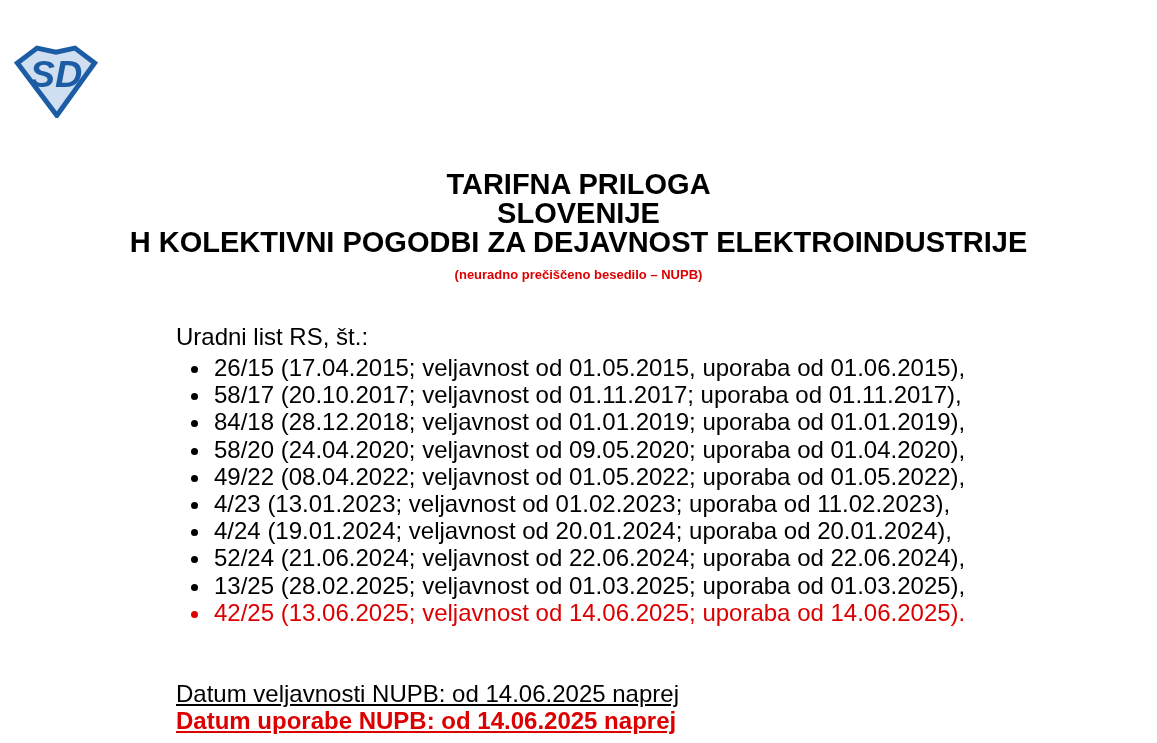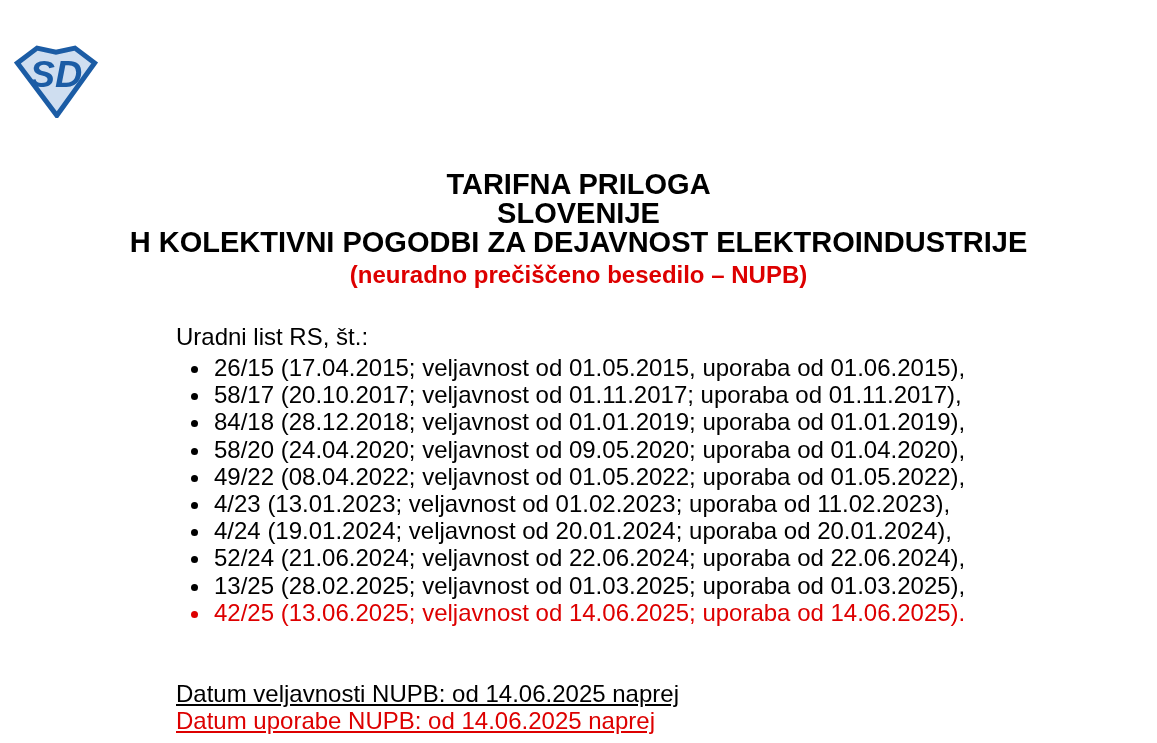--- a/index.html
+++ b/index.html
@@ -32,21 +32,21 @@
   }
   .title-line {
     font-size: 29px;
     line-height: 29px;
     font-weight: bold;
     letter-spacing: 0px;
     white-space: nowrap;
   }
   .subtitle-line {
     margin-top: 6px;
-    font-size: 24px;
+    font-size: 13px;
     line-height: 24px;
     font-weight: bold;
     color: #dd0000;
     white-space: nowrap;
   }
   .content {
     position: absolute;
     left: 176px;
     top: 323px;
     font-size: 24px;
@@ -73,21 +73,21 @@
   }
   .footer-line {
     line-height: 27px;
     white-space: nowrap;
     text-decoration: underline;
     width: -moz-fit-content;
     width: fit-content;
   }
   .footer-line.red-line {
     color: #dd0000;
-    font-weight: normal;
+    font-weight: bold;
   }
 </style>
 </head>
 <body>
 
 <div class="page">
 
   <div class="logo">
     <svg viewBox="0 0 100 90" width="86" height="74">
       <polygon points="3,23 27,5 50,10 73,5 97,23 51,87" fill="#cfdef0" stroke="#1b5ca5" stroke-width="6" stroke-linejoin="miter"></polygon>

